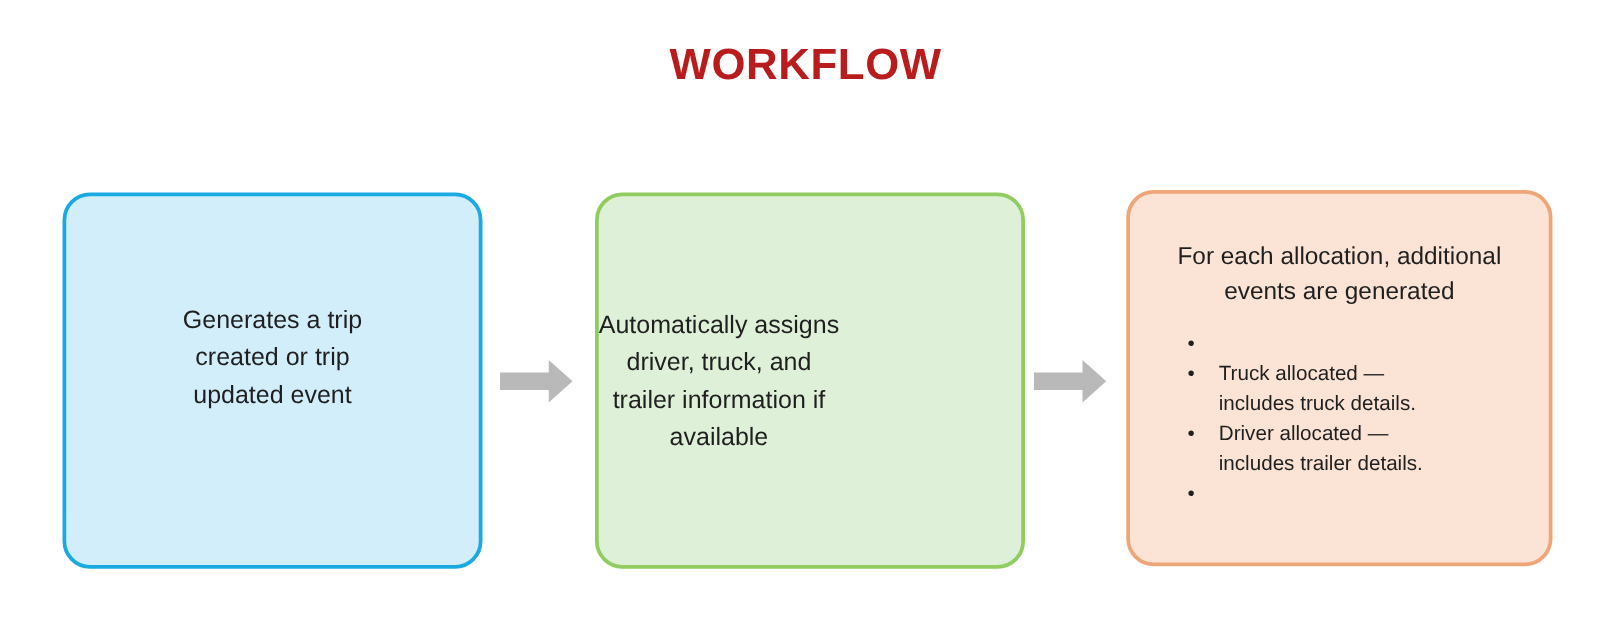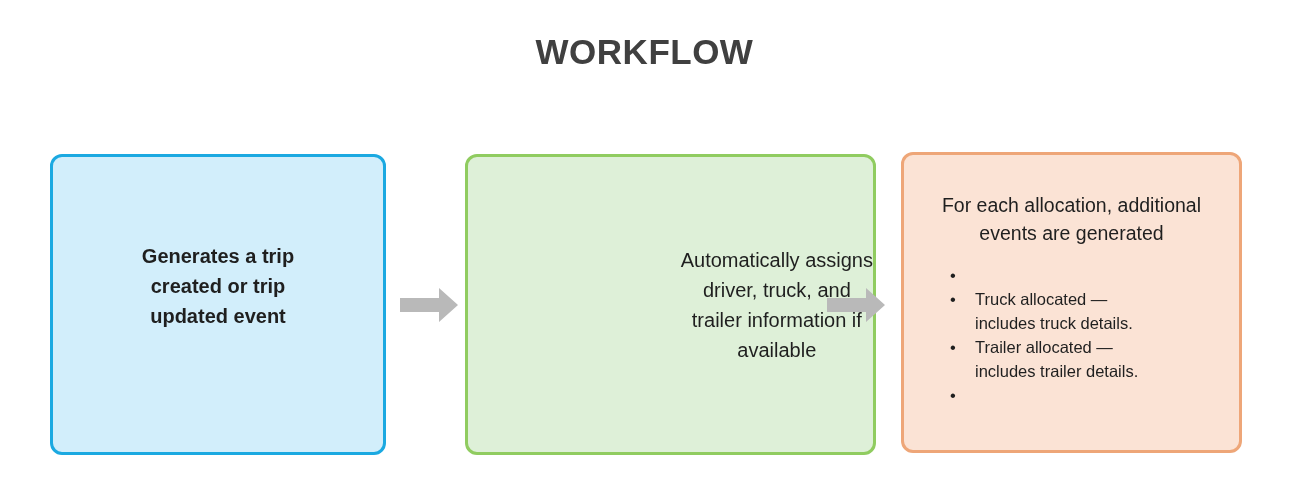--- a/index.html
+++ b/index.html
@@ -15,45 +15,45 @@
   .title {
     position: absolute;
     top: 33px;
     left: 0;
     width: 100%;
     text-align: center;
     font-size: 35px;
     line-height: 1.1;
     font-weight: 800;
     letter-spacing: 0.5px;
-    color: #404040;
+    color: #b91c1c;
   }
   .box {
     position: absolute;
     top: 154px;
     height: 301px;
     box-sizing: border-box;
     border: 3px solid #999;
-    border-radius: 12px;
+    border-radius: 22px;
   }
   .box1 {
     left: 50px;
     width: 336px;
     display: flex;
     align-items: center;
     justify-content: center;
     text-align: center;
     padding-bottom: 38px;
   }
   .box2 {
-    left: 465px;
-    width: 411px;
+    left: 476px;
+    width: 344px;
     display: flex;
     align-items: center;
-    justify-content: flex-end;
+    justify-content: flex-start;
     text-align: center;
   }
   .box3 {
     left: 901px;
     top: 152px;
     width: 341px;
     padding-top: 36px;
     text-align: center;
   }
   .step-text {
@@ -95,21 +95,21 @@
   .arrow1 { left: 400px; }
   .arrow2 { left: 827px; }
 </style>
 </head>
 <body>
 
 <div class="stage">
 
   <div class="title">WORKFLOW</div>
 
-  <div class="box box1" style="background-color: rgb(210, 238, 251); border-color: rgb(27, 169, 225); font-weight: bold;">
+  <div class="box box1" style="background-color: rgb(210, 238, 251); border-color: rgb(27, 169, 225);">
     <div class="step-text">Generates a trip
 created or trip
 updated event</div>
   </div>
 
   <svg class="arrow arrow1" viewBox="0 0 58 36">
     <polygon points="0,11 39,11 39,1 58,18 39,35 39,25 0,25" style="fill: rgb(185, 185, 185);"></polygon>
   </svg>
 
   <div class="box box2" style="background-color: rgb(222, 240, 216); border-color: rgb(144, 204, 96);">
@@ -130,21 +130,21 @@
       <li>
         <span class="dot">•</span>
       </li>
       <li>
         <span class="dot">•</span>
         <span class="bl">Truck allocated —
 includes truck details.</span>
       </li>
       <li>
         <span class="dot">•</span>
-        <span class="bl">Trailer allocated —
+        <span class="bl">Driver allocated —
 includes trailer details.</span>
       </li>
       <li>
         <span class="dot">•</span>
       </li>
     </ul>
   </div>
 
 </div>
 

